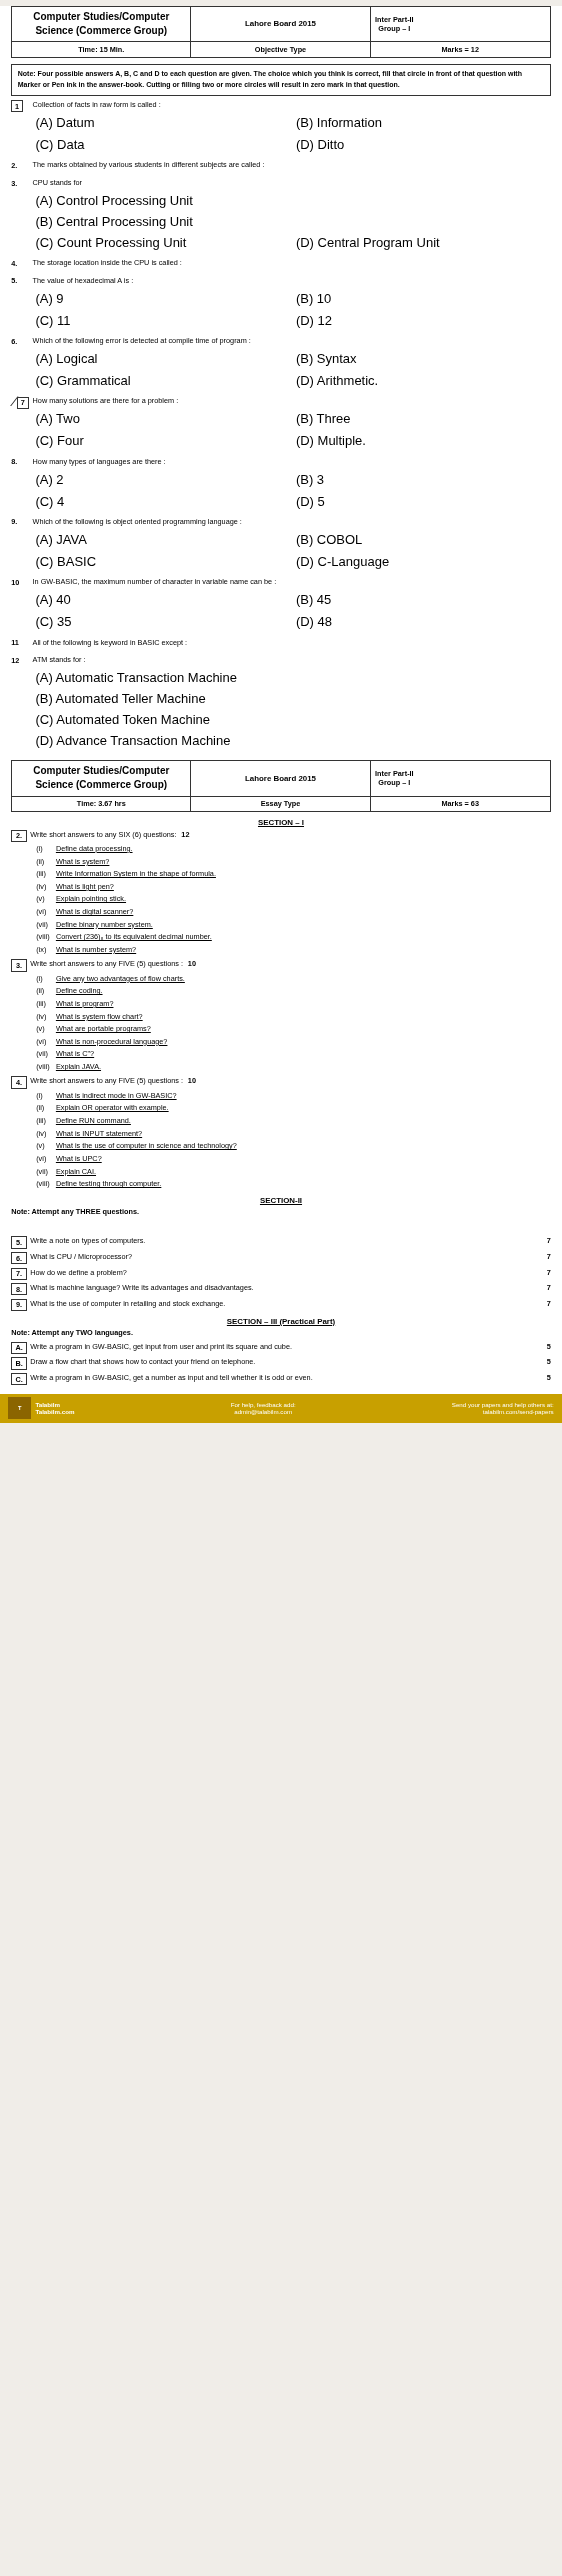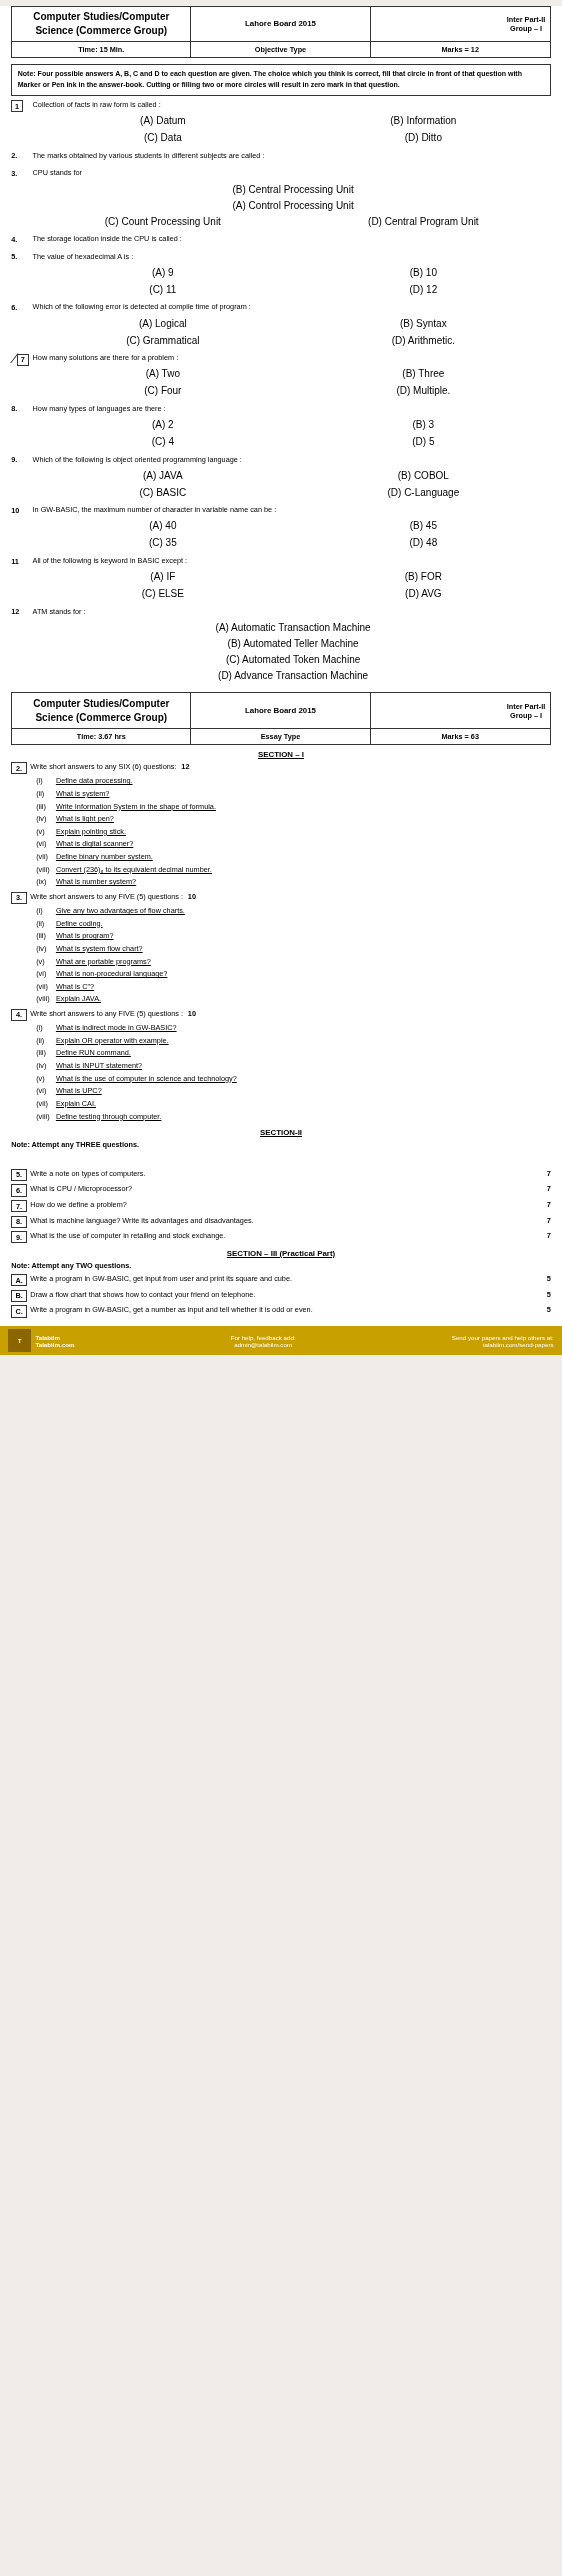--- a/index.html
+++ b/index.html
@@ -42,21 +42,21 @@
       align-items: center;
       justify-content: center;
     }
     .header-group {
       border-bottom: 0.6px solid #333;
       padding: 3.4px 4.5px;
       font-weight: bold;
       font-size: 7.3px;
       text-align: center;
       display: flex;
-      align-items: flex-end;
+      align-items: flex-start;
       justify-content: center;
       flex-direction: column;
     }
     .header-time {
       border-right: 0.6px solid #333;
       padding: 2.8px 4.5px;
       font-weight: bold;
       text-align: center;
     }
     .header-type {
@@ -99,23 +99,22 @@
       line-height: 1.5;
       margin-bottom: 2.2px;
     }
     .q-options {
       display: grid;
       grid-template-columns: 1fr 1fr;
       gap: 1.1px 5.6px;
       margin-left: 2.8px;
     }
     .q-option {
-      font-size: 10px;
+      font-size: 13px;
       line-height: 1.6;
-      text-align: center;
     }
     
     .exam-header2 {
       border: 1.1px solid #333;
       margin: 8.4px 11.2px 2.8px 11.2px;
       display: grid;
       grid-template-columns: 1fr 1fr 1fr;
       grid-template-rows: auto auto;
     }
     .section-heading {
@@ -263,22 +262,22 @@
       </div>
     </div>
 
     <div class="question-block">
       <div style="min-width:21.4px;font-size:7.3px;font-weight:bold;padding-top:0.6px;">
         <span>3.</span>
       </div>
       <div class="q-content">
         <div class="q-text">CPU stands for</div>
         <div style="margin-left:2.8px;">
+          <div class="q-option">(A) Control Processing Unit</div>
           <div class="q-option">(B) Central Processing Unit</div>
-          <div class="q-option">(A) Control Processing Unit</div>
           <div style="display:grid;grid-template-columns:1fr 1fr;gap:1.1px 5.6px;">
             <span class="q-option">(C) Count Processing Unit</span>
             <span class="q-option">(D) Central Program Unit</span>
           </div>
         </div>
       </div>
     </div>
 
     <div class="question-block">
       <div style="min-width:21.4px;font-size:7.3px;font-weight:bold;padding-top:0.6px;">
@@ -379,26 +378,20 @@
         </div>
       </div>
     </div>
 
     <div class="question-block">
       <div style="min-width:21.4px;font-size:7.3px;font-weight:bold;padding-top:0.6px;">
         <span>11</span>
       </div>
       <div class="q-content">
         <div class="q-text">All of the following is keyword in BASIC except :</div>
-        <div class="q-options">
-          <span class="q-option">(A) IF</span>
-          <span class="q-option">(B) FOR</span>
-          <span class="q-option">(C) ELSE</span>
-          <span class="q-option">(D) AVG</span>
-        </div>
       </div>
     </div>
 
     <div class="question-block">
       <div style="min-width:21.4px;font-size:7.3px;font-weight:bold;padding-top:0.6px;">
         <span>12</span>
       </div>
       <div class="q-content">
         <div class="q-text">ATM stands for :</div>
         <div style="margin-left:2.8px;">
@@ -601,21 +594,21 @@
       <div class="essay-q-main">
         <div class="essay-q-num">9.</div>
         <div class="essay-q-text">What is the use of computer in retailing and stock exchange.</div>
         <span class="essay-q-marks">7</span>
       </div>
     </div>
   </div>
 
   <div class="essay-questions">
     <div class="section-heading">SECTION – III (Practical Part)</div>
-    <div style="margin-bottom:4.5px;font-size:7.3px;font-weight:bold;">Note: Attempt any TWO questions.</div>
+    <div style="margin-bottom:4.5px;font-size:7.3px;font-weight:bold;">Note: Attempt any TWO languages.</div>
 
     <div class="essay-q-block">
       <div class="essay-q-main">
         <div class="essay-q-num">A.</div>
         <div class="essay-q-text">Write a program in GW-BASIC, get input from user and print its square and cube.</div>
         <span class="essay-q-marks">5</span>
       </div>
     </div>
     <div class="essay-q-block">
       <div class="essay-q-main">

